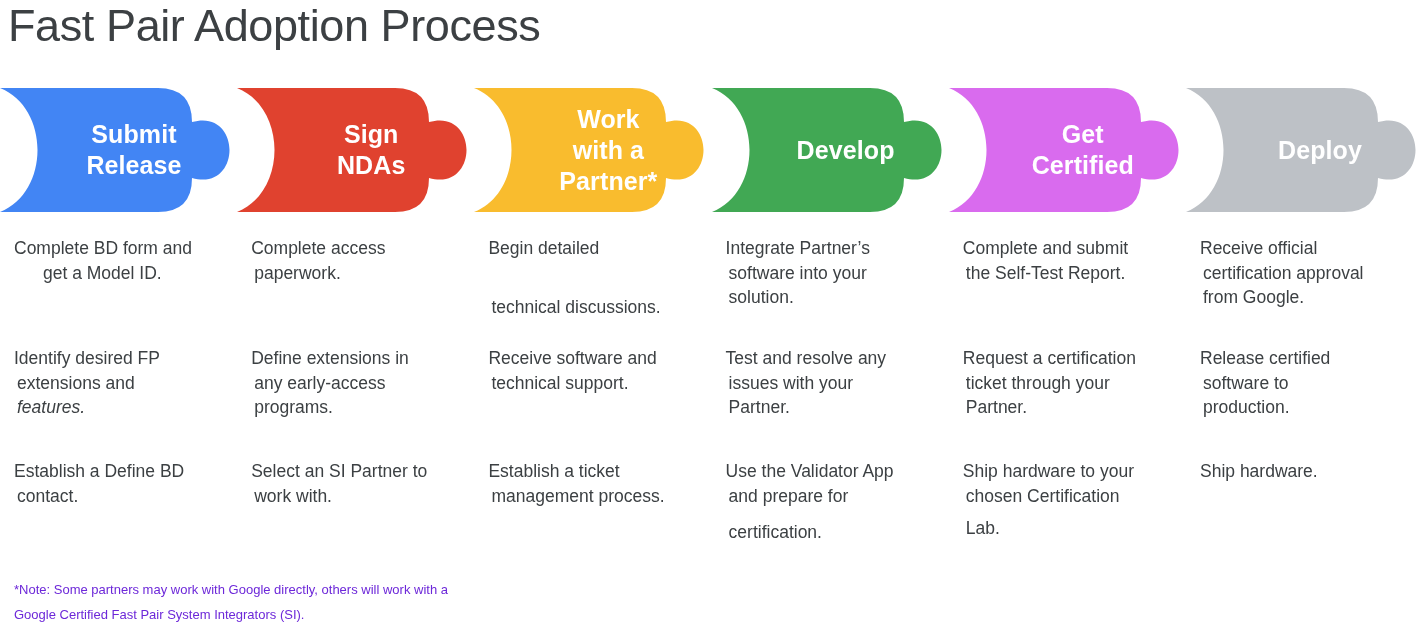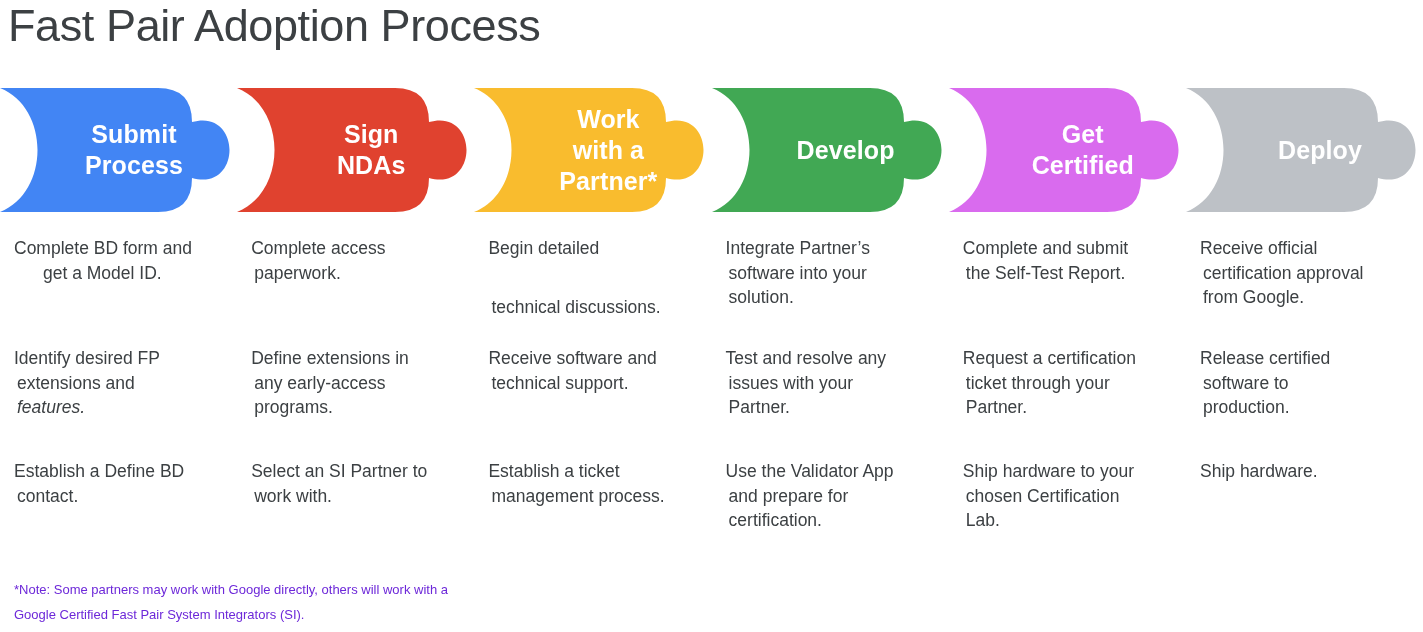--- a/index.html
+++ b/index.html
@@ -111,21 +111,21 @@
 
 <div id="page-title">Fast Pair Adoption Process</div>
 
 <div id="banner-strip">
     <div class="banner" style="left: 0px; width: 232px;">
       <svg class="banner-shape" viewBox="0 0 232 124" preserveAspectRatio="none">
         <path d="M 0,0 L 158,0 Q 192,0 192,34 C 242,19.84 242,104.16 192,90 Q 192,124 158,124 L 0,124 C 50,104.16 50,19.84 0,0 Z" fill="#4285F4"></path>
       </svg>
       <div class="banner-label">
         <span class="ln">Submit</span>
-        <span class="ln">Process</span>
+        <span class="ln">Release</span>
       </div>
     </div>
     <div class="banner" style="left: 237.2px; width: 232px;">
       <svg class="banner-shape" viewBox="0 0 232 124" preserveAspectRatio="none">
         <path d="M 0,0 L 158,0 Q 192,0 192,34 C 242,19.84 242,104.16 192,90 Q 192,124 158,124 L 0,124 C 50,104.16 50,19.84 0,0 Z" fill="#E0422F"></path>
       </svg>
       <div class="banner-label">
         <span class="ln">Sign</span>
         <span class="ln">NDAs</span>
       </div>
@@ -219,37 +219,37 @@
         <span class="hang" style="padding-left: 3px;">solution.</span>
       </div>
       <div class="cell r1">
         <span class="hang">Test and resolve any</span>
         <span class="hang" style="padding-left: 3px;">issues with your</span>
         <span class="hang" style="padding-left: 3px;">Partner.</span>
       </div>
       <div class="cell r2">
         <span class="hang">Use the Validator App</span>
         <span class="hang" style="padding-left: 3px;">and prepare for</span>
-        <span class="hang" style="padding-left: 3px;">certification.</span>
+        <span class="hang" style="padding-left: 3px; margin-top: 12px;">certification.</span>
       </div>
     </div>
     <div class="col" style="left: 962.8px;">
       <div class="cell r0">
         <span class="hang">Complete and submit</span>
         <span class="hang" style="padding-left: 3px;">the Self-Test Report.</span>
       </div>
       <div class="cell r1">
         <span class="hang">Request a certification</span>
         <span class="hang" style="padding-left: 3px;">ticket through your</span>
         <span class="hang" style="padding-left: 3px;">Partner.</span>
       </div>
       <div class="cell r2">
         <span class="hang">Ship hardware to your</span>
         <span class="hang" style="padding-left: 3px;">chosen Certification</span>
-        <span class="hang" style="padding-left: 3px;">Lab.</span>
+        <span class="hang" style="padding-left: 3px; margin-top: 8px;">Lab.</span>
       </div>
     </div>
     <div class="col" style="left: 1200px;">
       <div class="cell r0">
         <span class="hang">Receive official</span>
         <span class="hang" style="padding-left: 3px;">certification approval</span>
         <span class="hang" style="padding-left: 3px;">from Google.</span>
       </div>
       <div class="cell r1">
         <span class="hang">Release certified</span>

